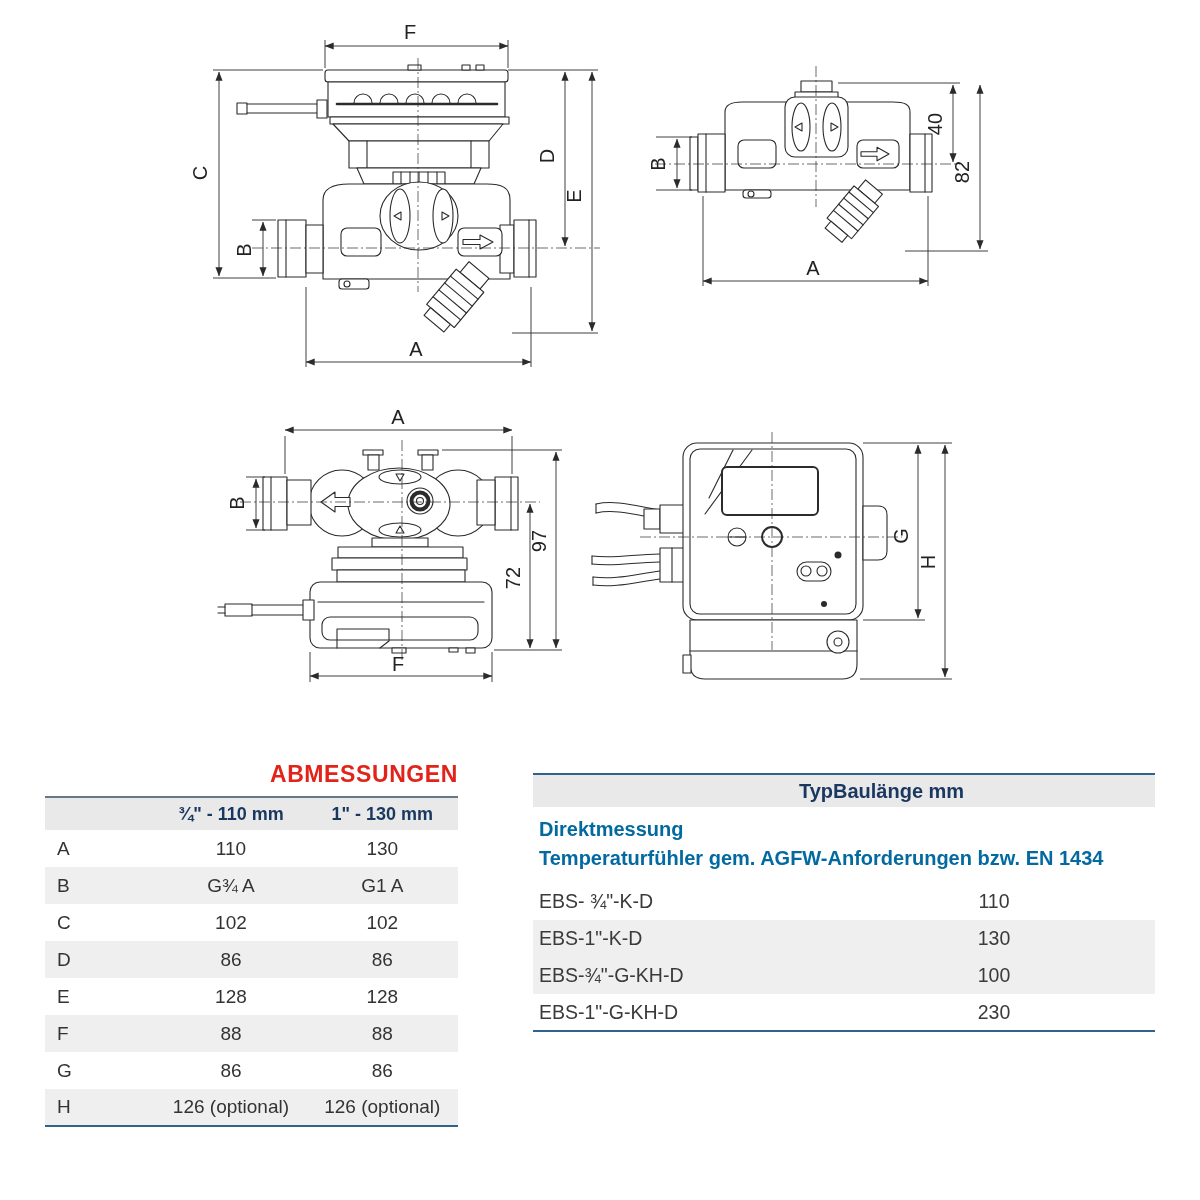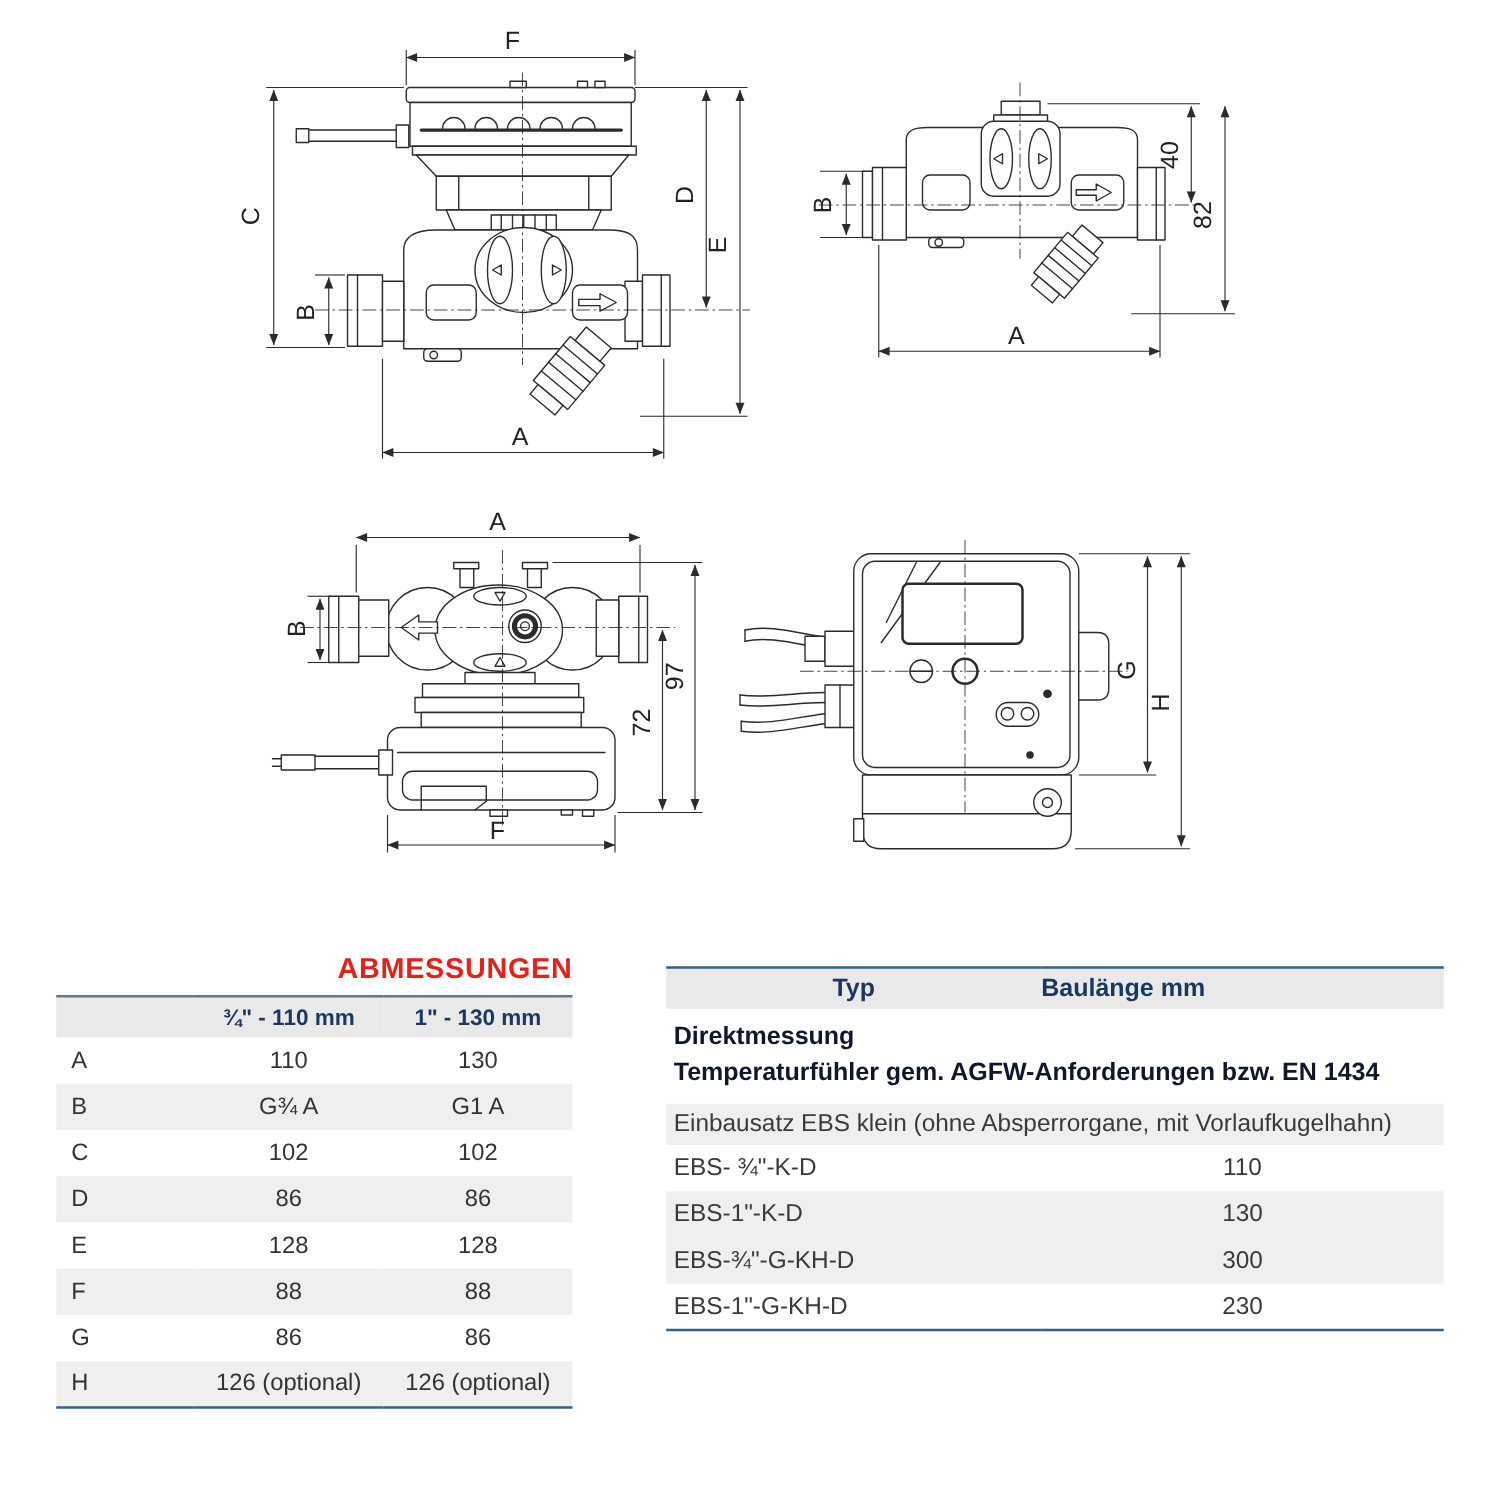--- a/index.html
+++ b/index.html
@@ -29,23 +29,23 @@
   .abm tr.alt { background:#efefef; }
 
   
   .kits { position:absolute; left:533px; top:760px; width:622px; }
   .kits-title { font-size:22px; font-weight:bold; color:#1d1d1b; margin:0; }
   .kits-sub { font-size:21px; color:#3f3f3f; margin:6px 0 0 0; font-weight:normal; }
   .kits table { border-collapse:collapse; width:100%; margin-top:13px;
                 border-top:2px solid #2e6291; border-bottom:2px solid #2e6291; }
   .kits tr.k-head { background:#e9e9e9; height:33px; }
   .kits th { color:#19375f; font-weight:bold; font-size:20px; padding:0; }
-  .kits th.k-typ { text-align:center; padding-left:0; }
+  .kits th.k-typ { text-align:right; padding-left:0; }
   .kits th.k-len { text-align:left; width:322px; }
-  .kits tr.k-section td { color:#0f172a; font-weight:bold; font-size:20px;
+  .kits tr.k-section td { color:#0369a1; font-weight:bold; font-size:20px;
                           padding:8px 0 10px 6px; line-height:1.45; }
   .kits tr.k-group td { font-size:19.5px; color:#3a3a3a; height:33px; padding-left:6px; }
   .kits tr.k-item td { font-size:19.5px; color:#3a3a3a; height:37px; }
   .kits tr.k-item td.k-lab { padding-left:6px; text-align:left; }
   .kits tr.k-item td.k-val { text-align:center; }
   .kits tr.gray { background:#efefef; }
 </style>
 </head>
 <body>
 
@@ -401,34 +401,31 @@
           <tr class="k-head">
         <th class="k-typ">Typ</th>
         <th class="k-len">Baulänge mm</th>
       </tr>
       <tr class="k-section">
         <td colspan="2">
           <div>Direktmessung</div>
           <div>Temperaturfühler gem. AGFW-Anforderungen bzw. EN 1434</div>
         </td>
       </tr>
-      <tr class="k-group gray">
-        <td colspan="2">Einbausatz EBS klein (ohne Absperrorgane, mit Vorlaufkugelhahn)</td>
-      </tr>
       <tr class="k-item">
         <td class="k-lab">EBS- ¾"-K-D</td>
         <td class="k-val">110</td>
       </tr>
       <tr class="k-item gray">
         <td class="k-lab">EBS-1"-K-D</td>
         <td class="k-val">130</td>
       </tr>
       <tr class="k-item gray">
         <td class="k-lab">EBS-¾"-G-KH-D</td>
-        <td class="k-val">300</td>
+        <td class="k-val">100</td>
       </tr>
       <tr class="k-item">
         <td class="k-lab">EBS-1"-G-KH-D</td>
         <td class="k-val">230</td>
       </tr>
     </tbody>
       </table>
   </div>
 
 </div>

